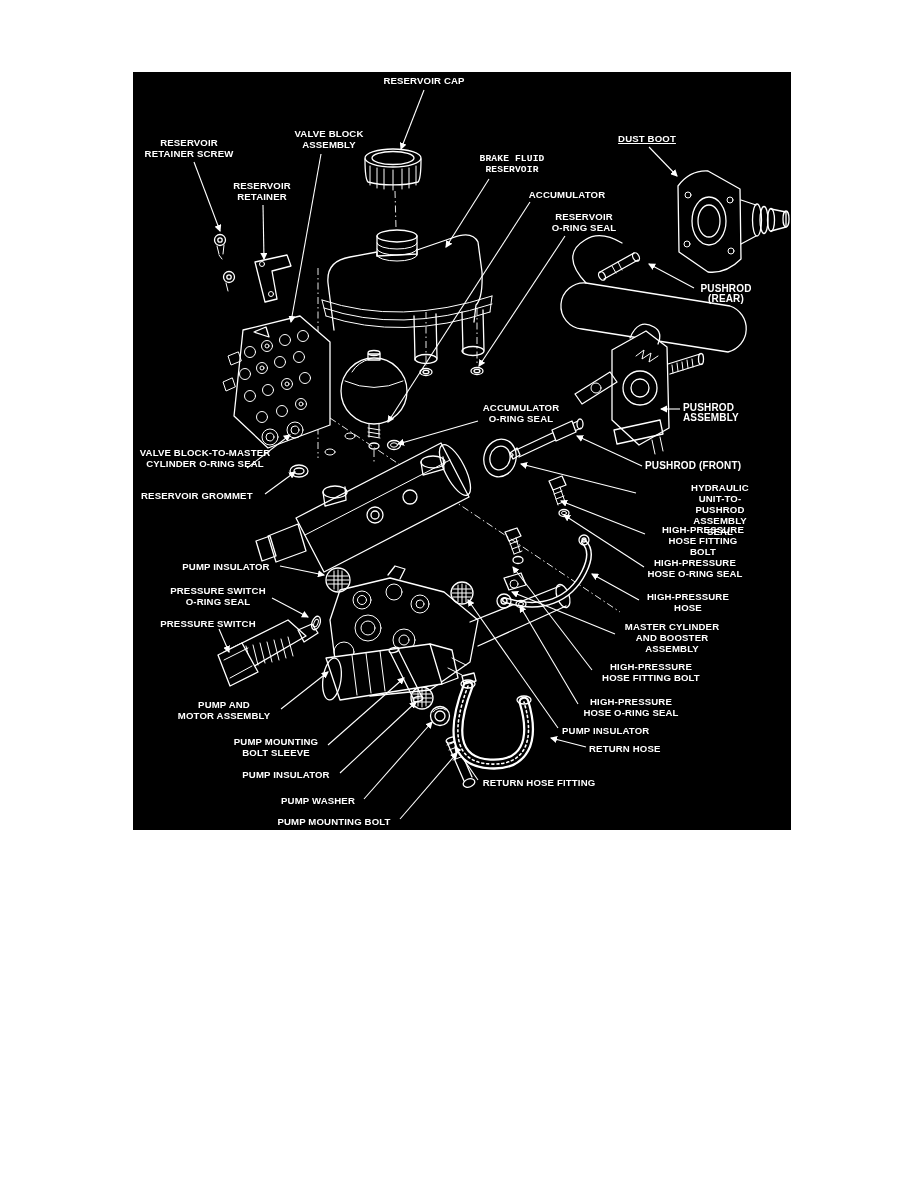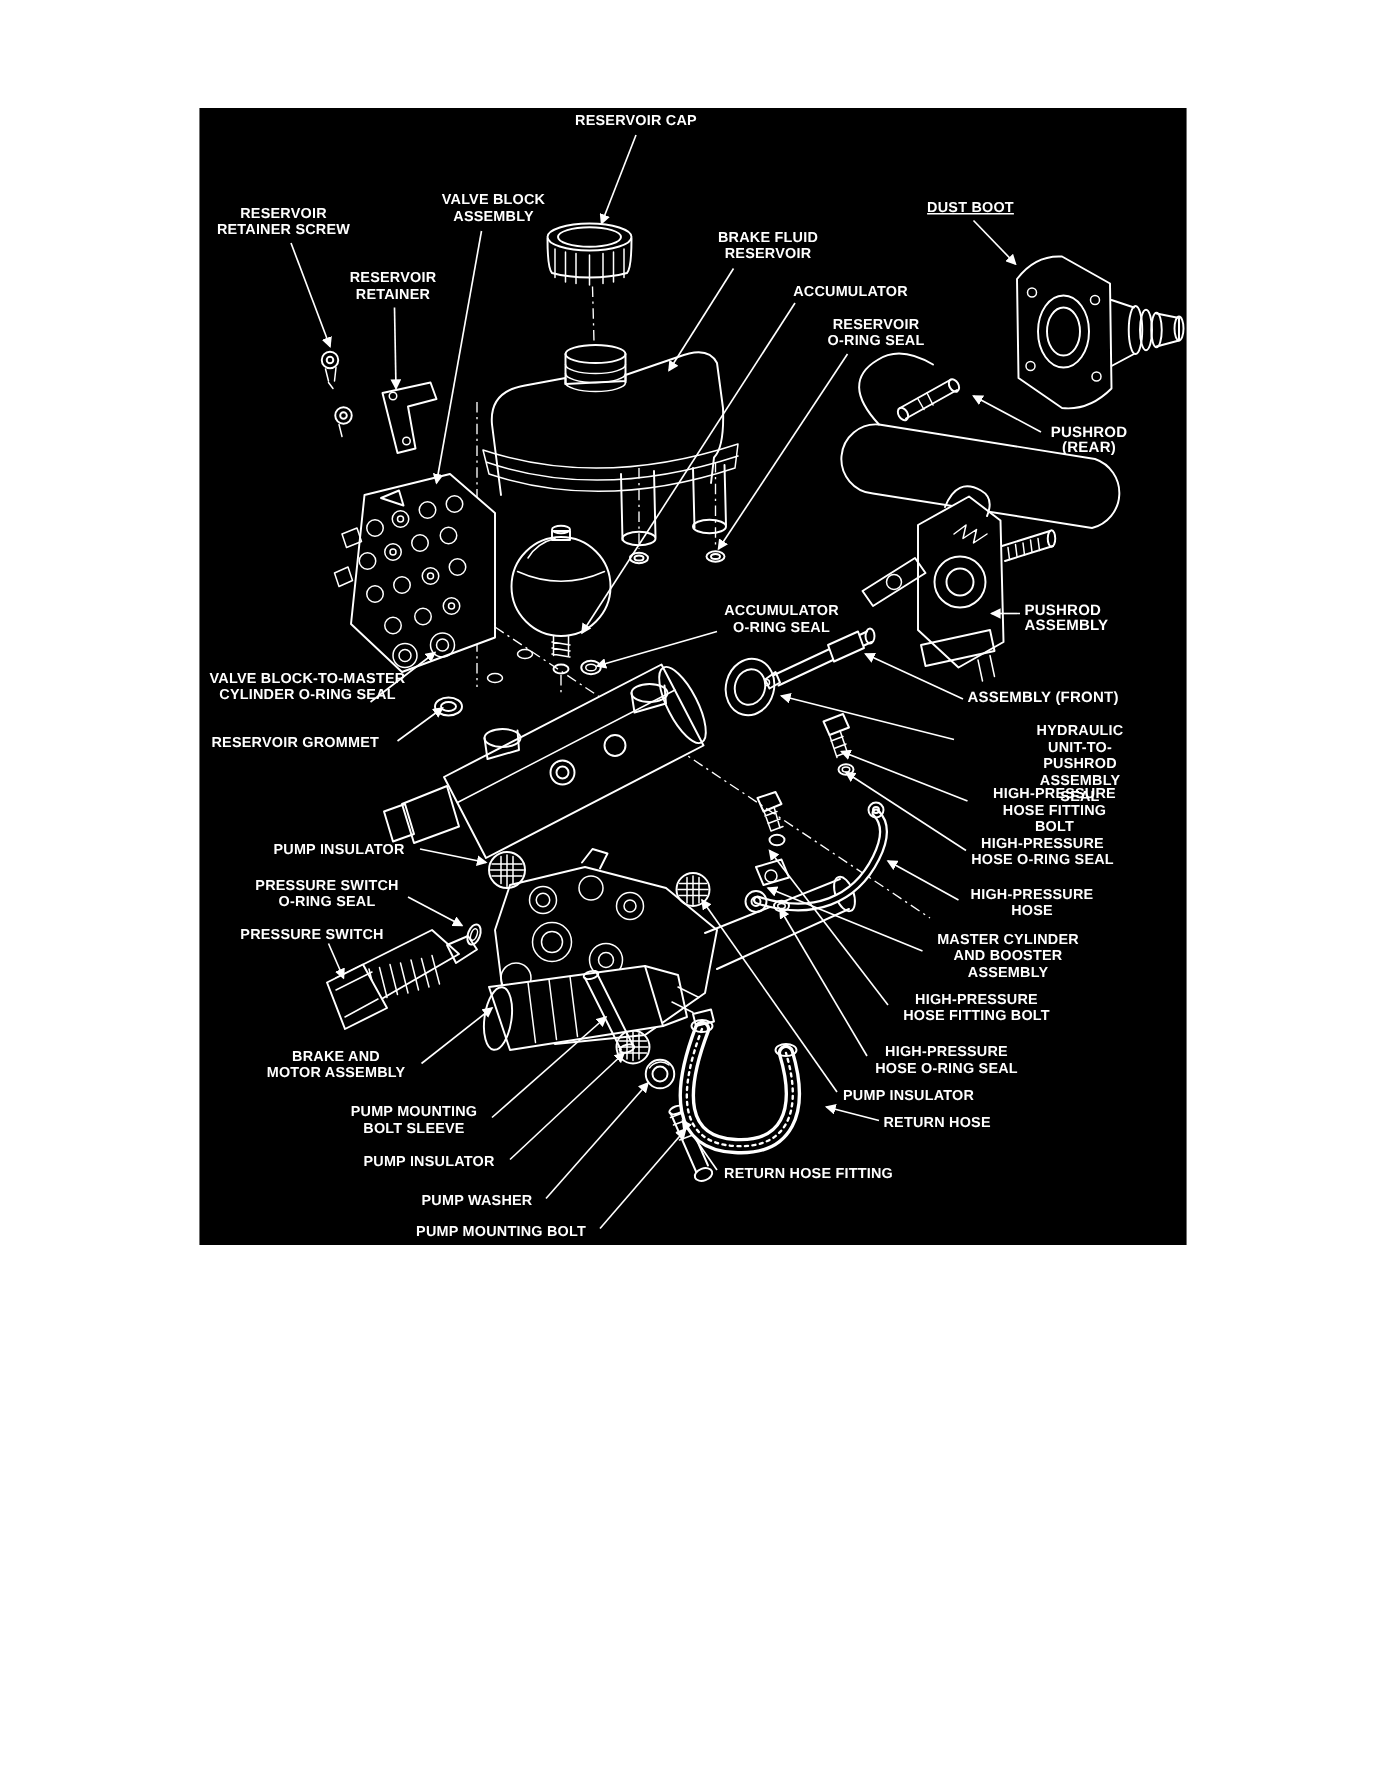--- a/index.html
+++ b/index.html
@@ -330,31 +330,31 @@
       </g>
     </svg>
 
     <div class="label" style="left:291px;top:3px;">RESERVOIR CAP</div>
     <div class="label" style="left:56px;top:65px;">RESERVOIR
 RETAINER SCREW</div>
     <div class="label" style="left:196px;top:56px;">VALVE BLOCK
 ASSEMBLY</div>
     <div class="label" style="left:129px;top:108px;">RESERVOIR
 RETAINER</div>
-    <div class="label" style="left:379px;top:81px;">BRAKE FLUID
+    <div class="label" style="left:379px;top:81px;font-family:Liberation Mono, monospace;">BRAKE FLUID
 RESERVOIR</div>
     <div class="label" style="left:434px;top:117px;">ACCUMULATOR</div>
     <div class="label" style="left:451px;top:139px;">RESERVOIR
 O-RING SEAL</div>
     <div class="label" style="left:514px;top:61px;text-decoration:underline;">DUST BOOT</div>
     <div class="label sm" style="left:593px;top:212px;">PUSHROD (REAR)</div>
     <div class="label sm l" style="left:550px;top:331px;">PUSHROD ASSEMBLY</div>
     <div class="label" style="left:388px;top:330px;">ACCUMULATOR
 O-RING SEAL</div>
-    <div class="label sm l" style="left:512px;top:389px;">ASSEMBLY (FRONT)</div>
+    <div class="label sm l" style="left:512px;top:389px;">PUSHROD (FRONT)</div>
     <div class="label" style="left:72px;top:375px;text-align:center;">VALVE BLOCK-TO-MASTER
 CYLINDER O-RING SEAL</div>
     <div class="label l" style="left:8px;top:418px;">RESERVOIR GROMMET</div>
     <div class="label" style="left:587px;top:410px;">HYDRAULIC
 UNIT-TO-PUSHROD
 ASSEMBLY SEAL</div>
     <div class="label" style="left:570px;top:452px;">HIGH-PRESSURE
 HOSE FITTING BOLT</div>
     <div class="label" style="left:562px;top:485px;">HIGH-PRESSURE
 HOSE O-RING SEAL</div>
@@ -366,21 +366,21 @@
     <div class="label" style="left:518px;top:589px;">HIGH-PRESSURE
 HOSE FITTING BOLT</div>
     <div class="label" style="left:498px;top:624px;">HIGH-PRESSURE
 HOSE O-RING SEAL</div>
     <div class="label l" style="left:429px;top:653px;">PUMP INSULATOR</div>
     <div class="label l" style="left:456px;top:671px;">RETURN HOSE</div>
     <div class="label" style="left:93px;top:489px;">PUMP INSULATOR</div>
     <div class="label" style="left:85px;top:513px;">PRESSURE SWITCH
 O-RING SEAL</div>
     <div class="label" style="left:75px;top:546px;">PRESSURE SWITCH</div>
-    <div class="label" style="left:91px;top:627px;">BRAKE AND
+    <div class="label" style="left:91px;top:627px;">PUMP AND
 MOTOR ASSEMBLY</div>
     <div class="label" style="left:143px;top:664px;">PUMP MOUNTING
 BOLT SLEEVE</div>
     <div class="label" style="left:153px;top:697px;">PUMP INSULATOR</div>
     <div class="label" style="left:185px;top:723px;">PUMP WASHER</div>
     <div class="label" style="left:406px;top:705px;">RETURN HOSE FITTING</div>
     <div class="label" style="left:201px;top:744px;">PUMP MOUNTING BOLT</div>
   </div>
 </div>
 

